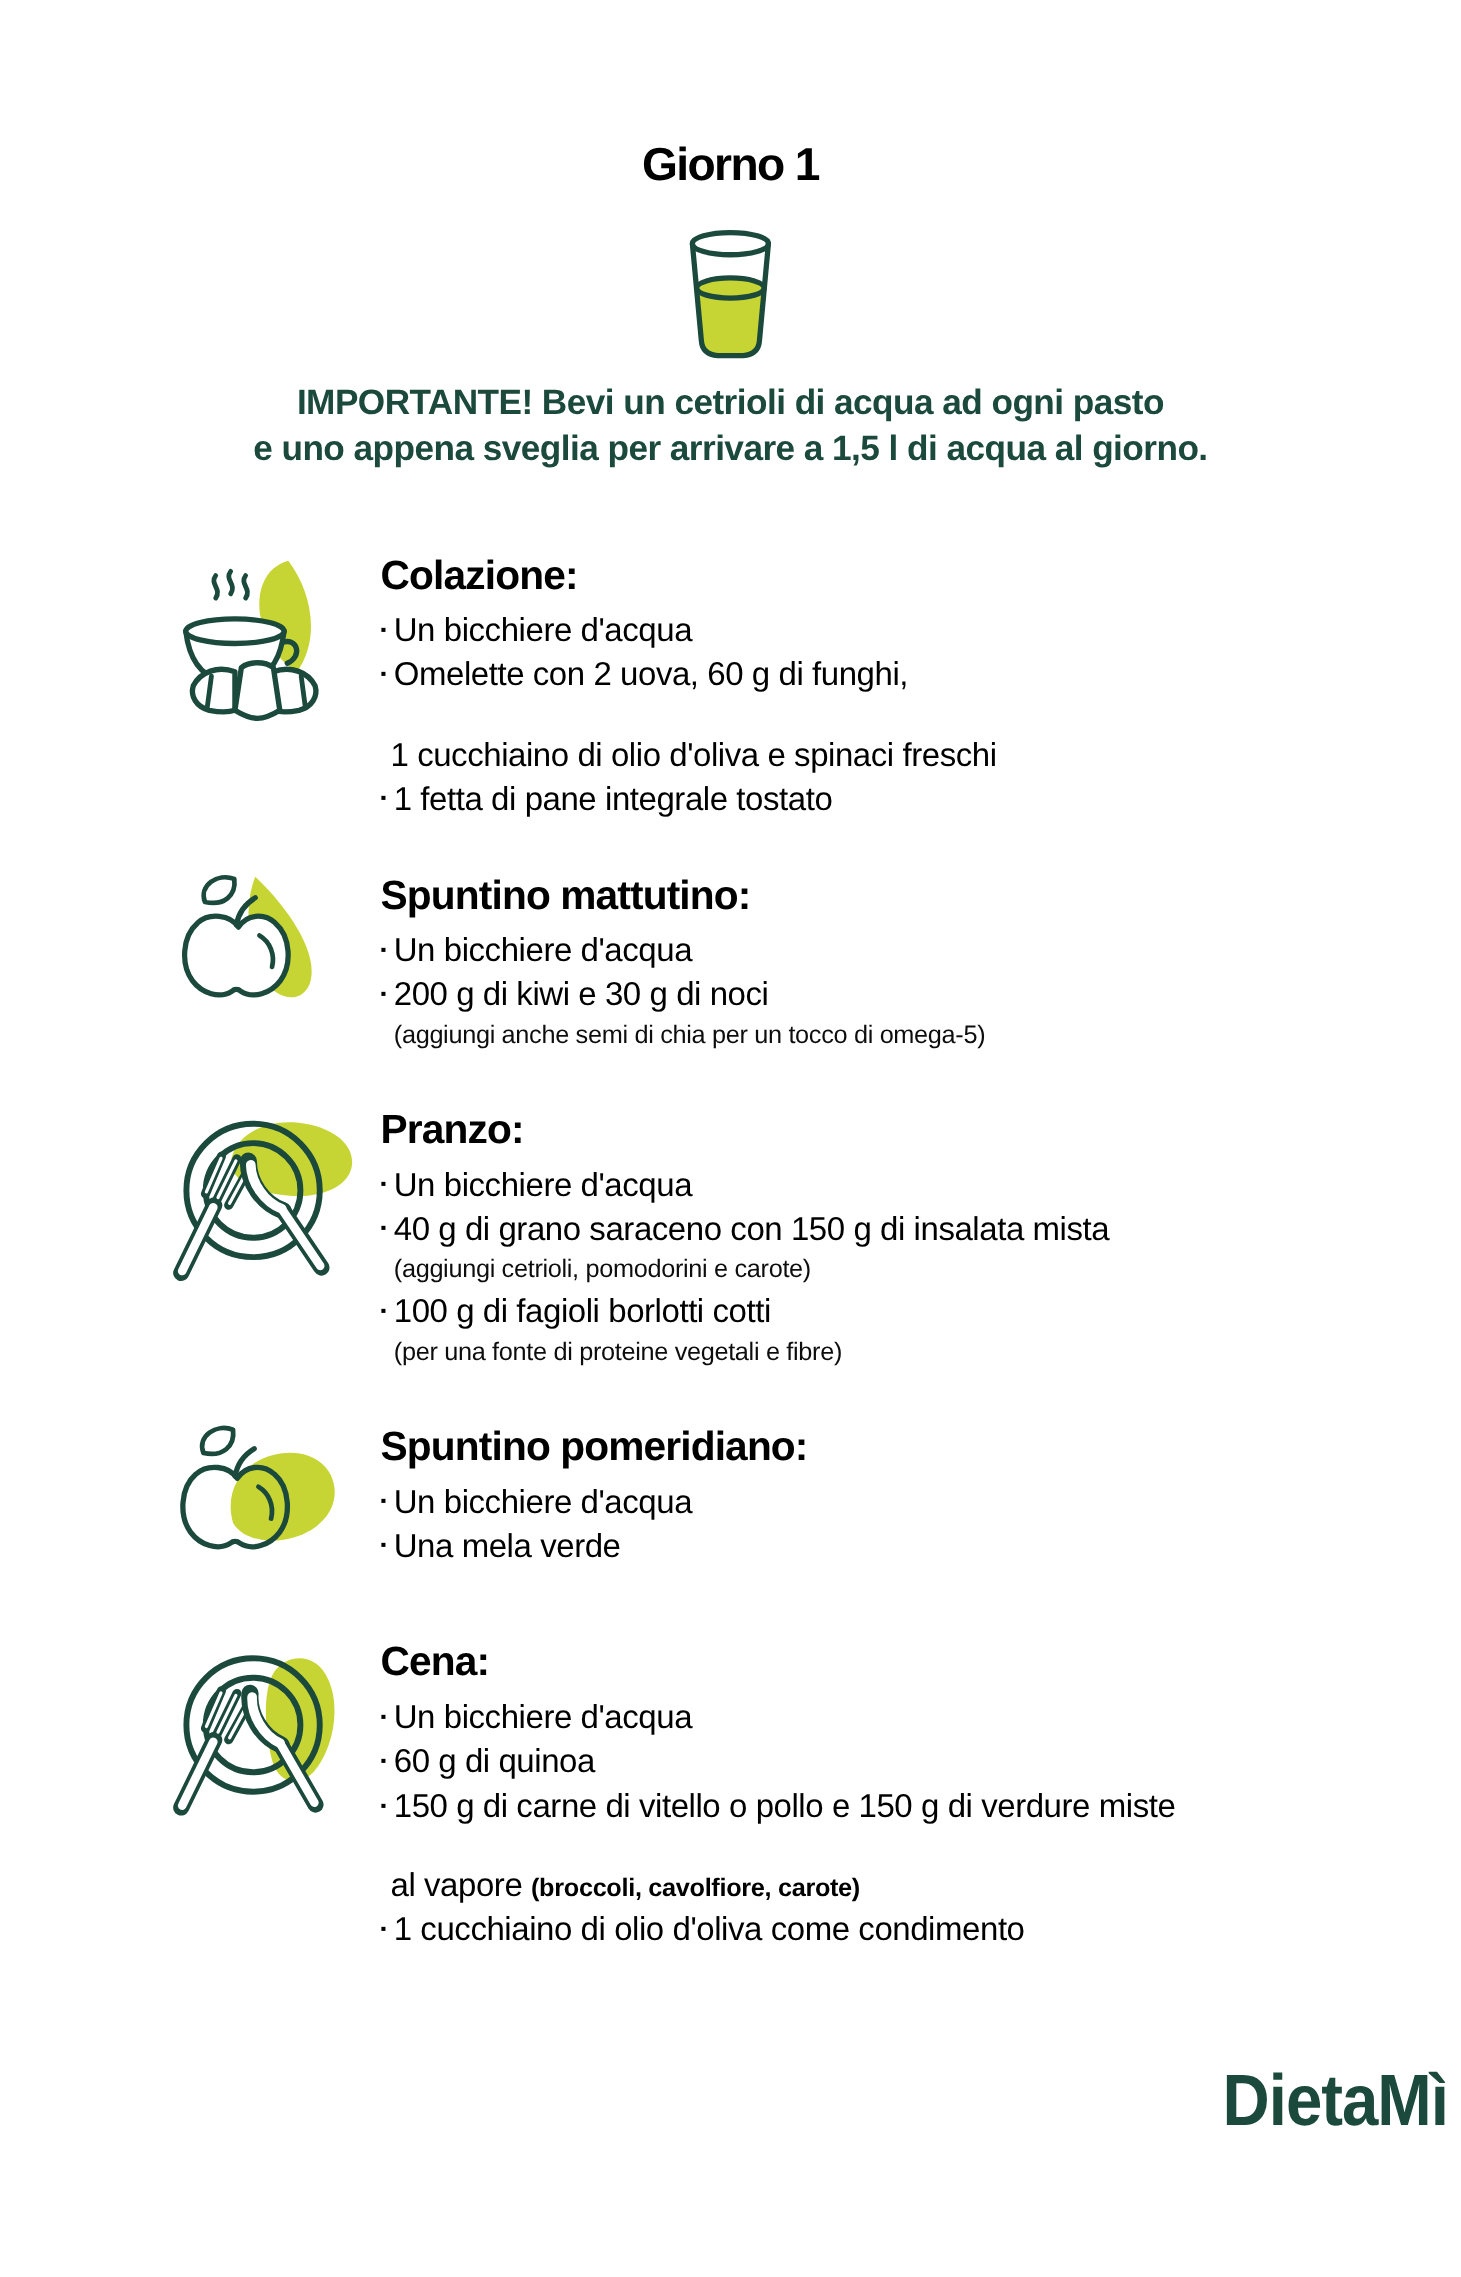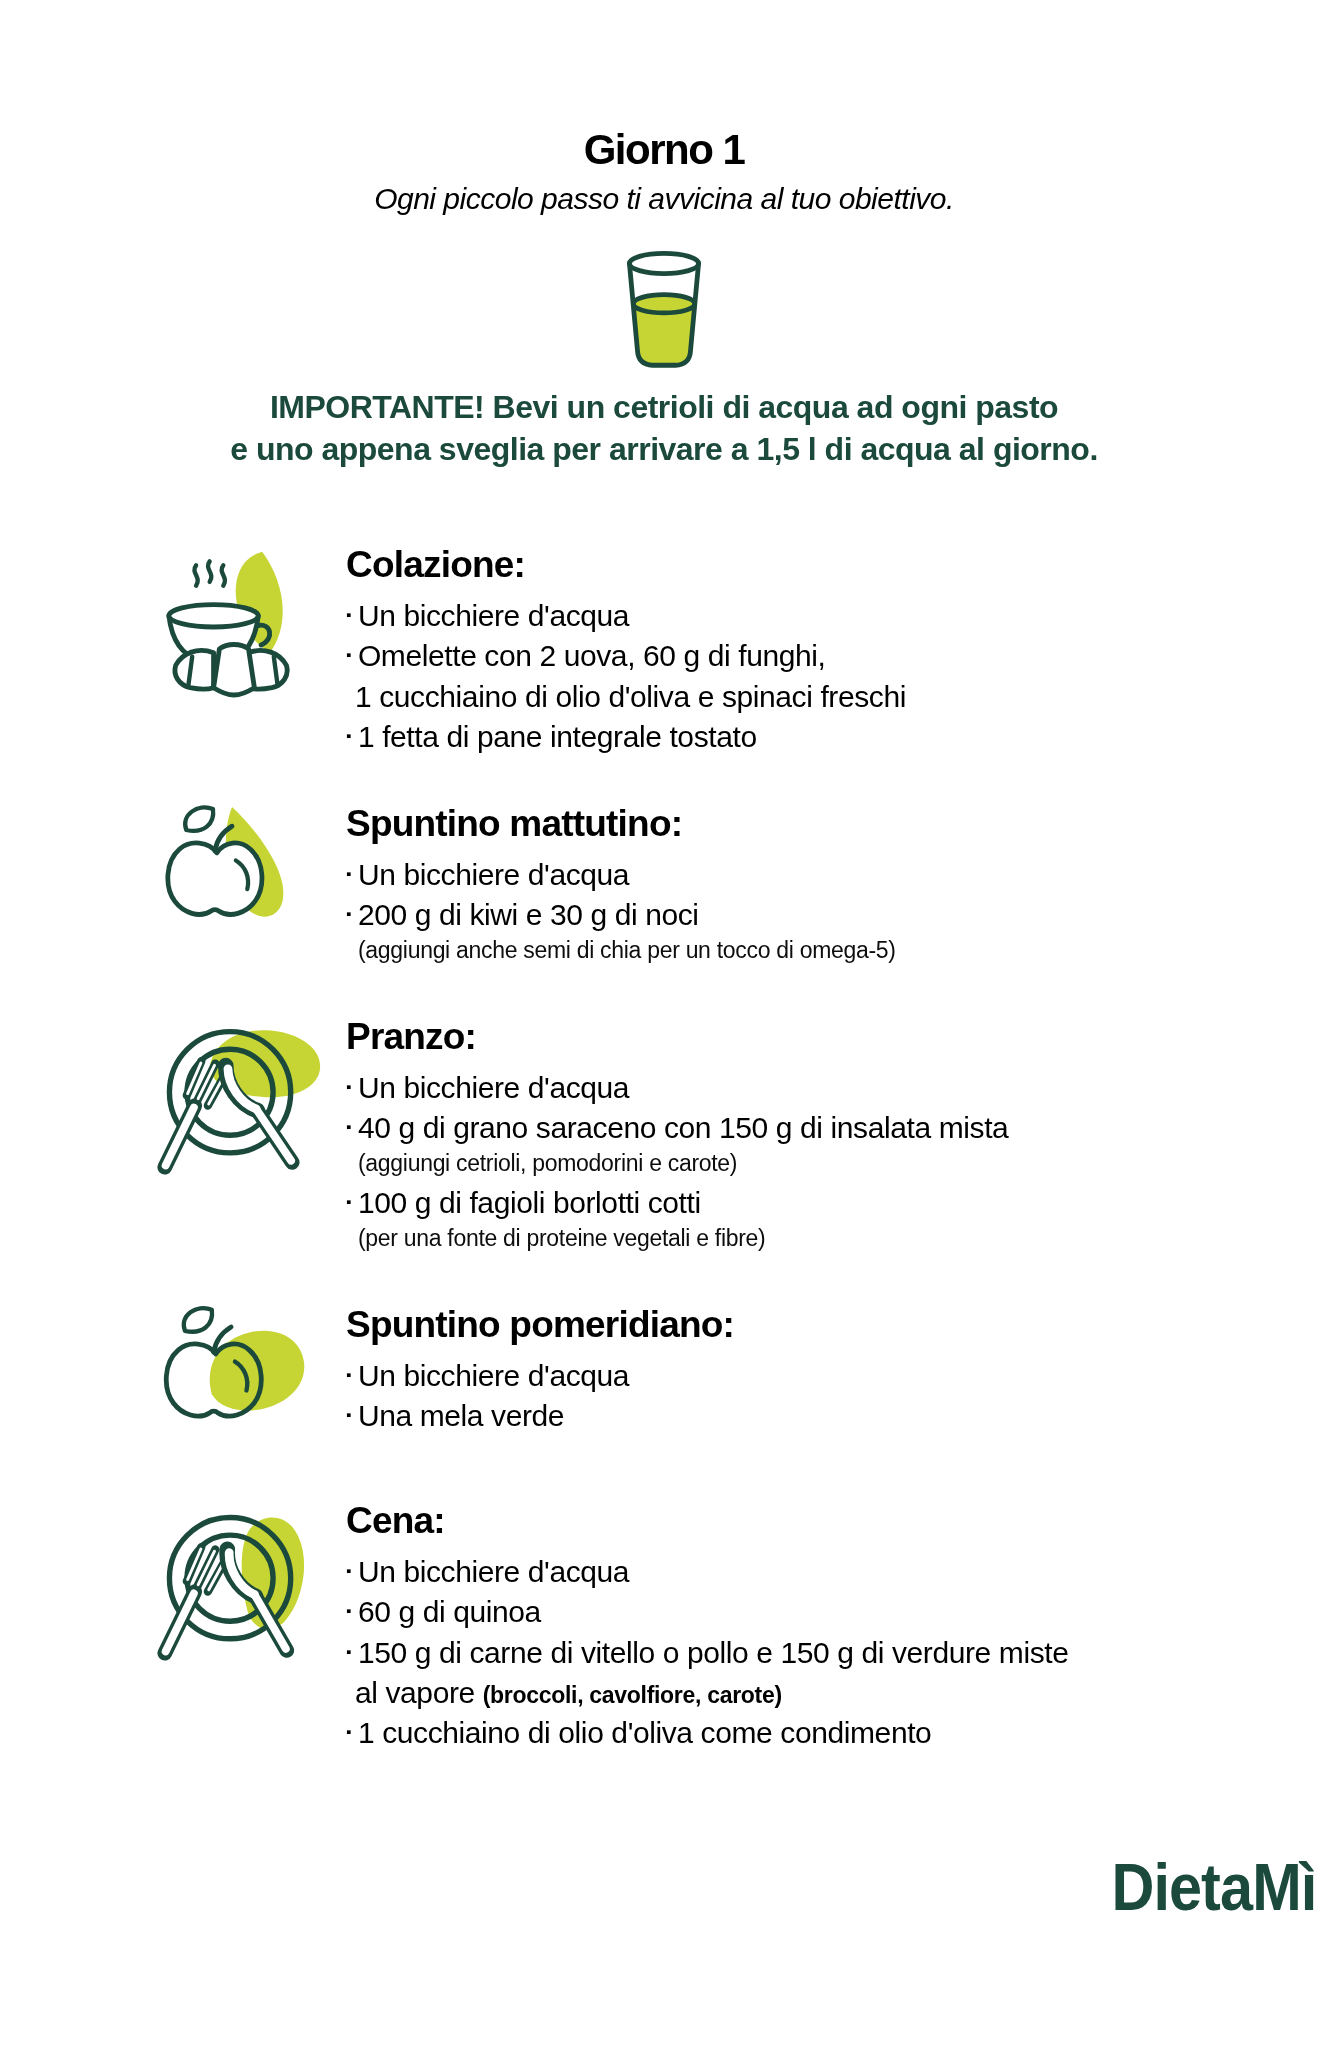--- a/index.html
+++ b/index.html
@@ -19,21 +19,21 @@
   .important{margin-top:12px;color:var(--dark-green);font-weight:700;font-size:32px;
              line-height:1.3;letter-spacing:-0.5px;}
 
   .sections{margin-top:72px;}
   .meal{display:flex;margin-left:128px;margin-bottom:44px;}
   .icon-col{width:210px;flex:none;display:flex;justify-content:center;align-items:flex-start;padding-top:0px;}
   .content{padding-left:8px;padding-top:2px;}
   .meal h2{font-size:37px;font-weight:700;letter-spacing:-0.8px;color:#000;margin-bottom:10px;}
   .item{font-size:30px;letter-spacing:-0.4px;line-height:1.34;color:#000;}
   .item .b{font-size:15px;vertical-align:6px;margin-right:7px;}
-  .cont{padding-left:9px;}
+  .cont{padding-left:9px;margin-top:32px;}
   .note{font-size:23px;letter-spacing:-0.3px;line-height:1.25;padding-left:12px;margin:1px 0 5px;}
   .note-inline{font-size:23px;letter-spacing:-0.3px;font-weight:bold;}
 
   .footer{text-align:right;margin-top:96px;}
   .logo{display:inline-block;font-size:66px;font-weight:700;letter-spacing:-1px;
         color:var(--dark-green);transform:scaleX(0.9);transform-origin:center;}
 
   svg{display:block;}
   .st{stroke:var(--dark-green);fill:none;stroke-linecap:round;stroke-linejoin:round;}
   .stw{stroke:var(--dark-green);fill:#fff;stroke-linecap:round;stroke-linejoin:round;}
@@ -41,21 +41,20 @@
   .cut-dark{stroke:var(--dark-green);fill:none;stroke-linecap:round;}
   .cut-white{stroke:#fff;fill:none;stroke-linecap:round;}
 </style>
 </head>
 <body>
 
 <div class="page">
 
   <div class="header">
     <div class="title">Giorno 1</div>
-    <div class="subtitle">Ogni piccolo passo ti avvicina al tuo obiettivo.</div>
 
     <div class="glass-wrap">
       <svg width="96" height="127" viewBox="0 0 100 132" style="margin:0 auto;">
         <path class="blob" d="M18 58 L22.5 108 Q23.5 121 38 122 L62 122 Q76.5 121 77.5 108 L82 58 Z"></path>
         <ellipse cx="50" cy="58" rx="32" ry="9.5" fill="var(--accent-green)" stroke="var(--dark-green)" stroke-width="5"></ellipse>
         <path class="st" stroke-width="5" d="M14 16 L22.5 108 Q23.5 121 38 122 L62 122 Q76.5 121 77.5 108 L86 16"></path>
         <ellipse cx="50" cy="16" rx="36" ry="10.5" fill="none" stroke="var(--dark-green)" stroke-width="5"></ellipse>
       </svg>
     </div>
 

